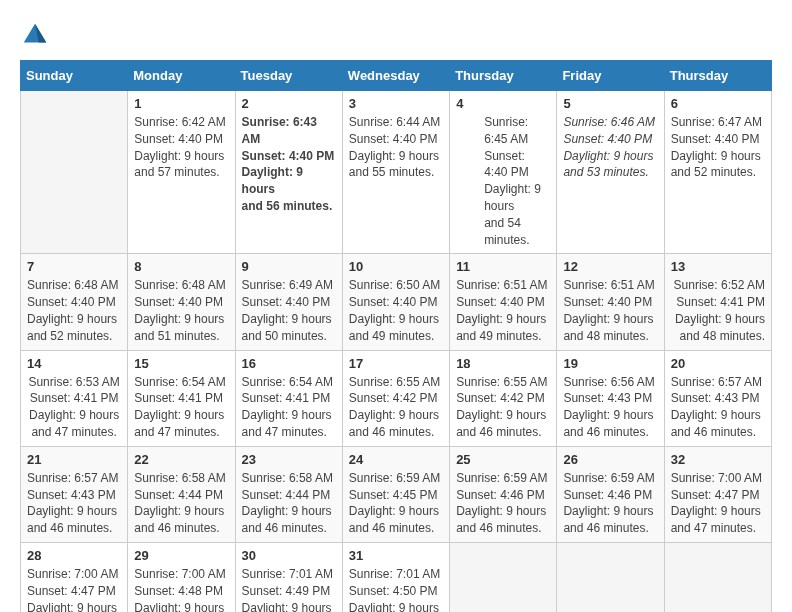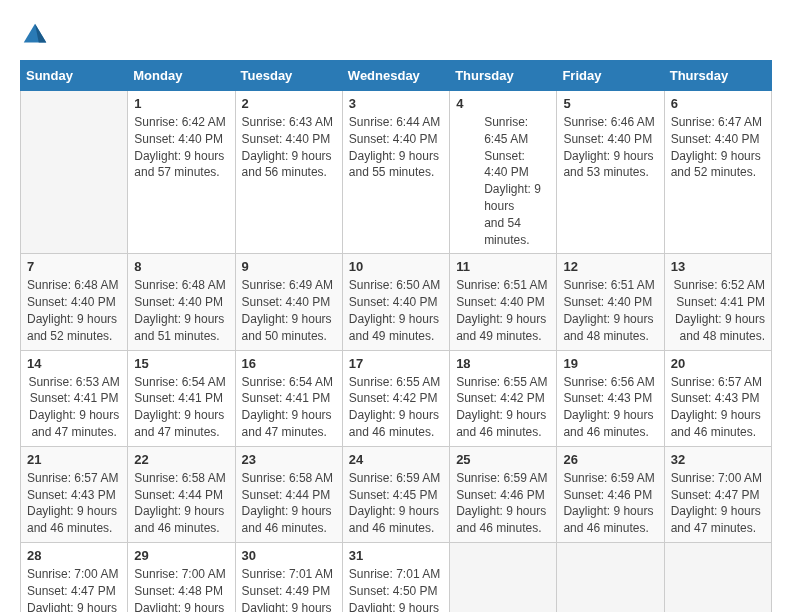--- a/index.html
+++ b/index.html
@@ -132,42 +132,42 @@
         <td class="empty-cell"></td>
         <td>
           <span class="day-number">1</span>
           <div class="day-info" style="white-space: pre-line;">Sunrise: 6:42 AM
 Sunset: 4:40 PM
 Daylight: 9 hours
 and 57 minutes.</div>
         </td>
         <td>
           <span class="day-number">2</span>
-          <div class="day-info" style="white-space: pre-line;">Sunrise: 6:43 AM
+          <div class="day-info" style="white-space: pre-line; font-weight: bold;">Sunrise: 6:43 AM
 Sunset: 4:40 PM
 Daylight: 9 hours
 and 56 minutes.</div>
         </td>
         <td>
           <span class="day-number">3</span>
           <div class="day-info" style="white-space: pre-line;">Sunrise: 6:44 AM
 Sunset: 4:40 PM
 Daylight: 9 hours
 and 55 minutes.</div>
         </td>
         <td>
           <span class="day-number">4</span>
           <div class="day-info" style="white-space: pre-line; margin-left: 28px;">Sunrise: 6:45 AM
 Sunset: 4:40 PM
 Daylight: 9 hours
 and 54 minutes.</div>
         </td>
         <td>
           <span class="day-number">5</span>
-          <div class="day-info" style="white-space: pre-line;">Sunrise: 6:46 AM
+          <div class="day-info" style="white-space: pre-line; font-style: italic;">Sunrise: 6:46 AM
 Sunset: 4:40 PM
 Daylight: 9 hours
 and 53 minutes.</div>
         </td>
         <td>
           <span class="day-number">6</span>
           <div class="day-info" style="white-space: pre-line;">Sunrise: 6:47 AM
 Sunset: 4:40 PM
 Daylight: 9 hours
 and 52 minutes.</div>

